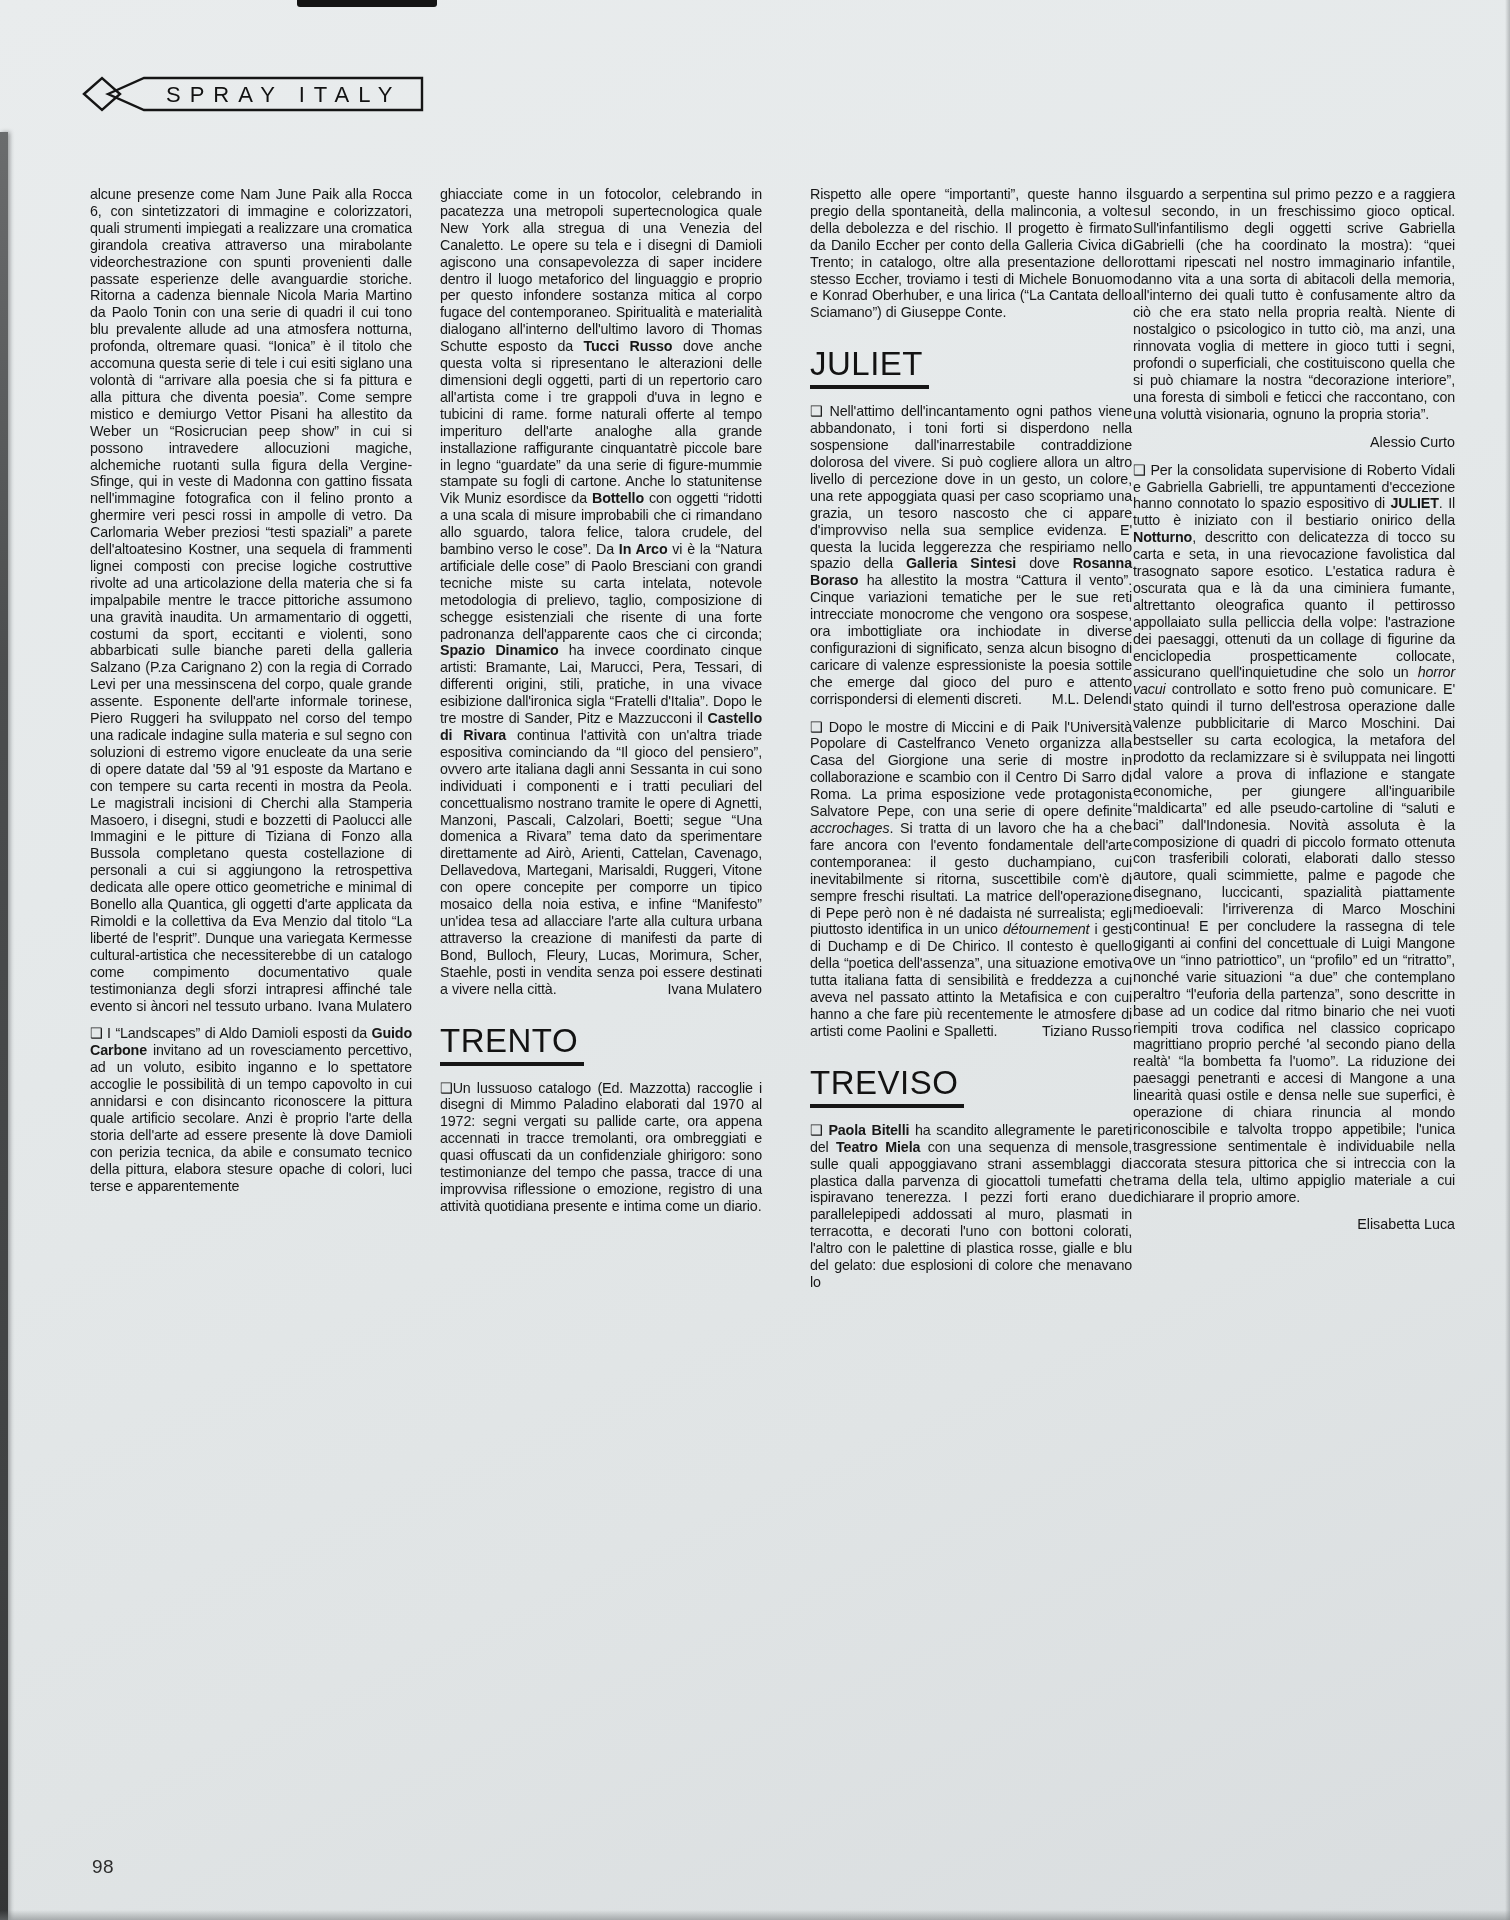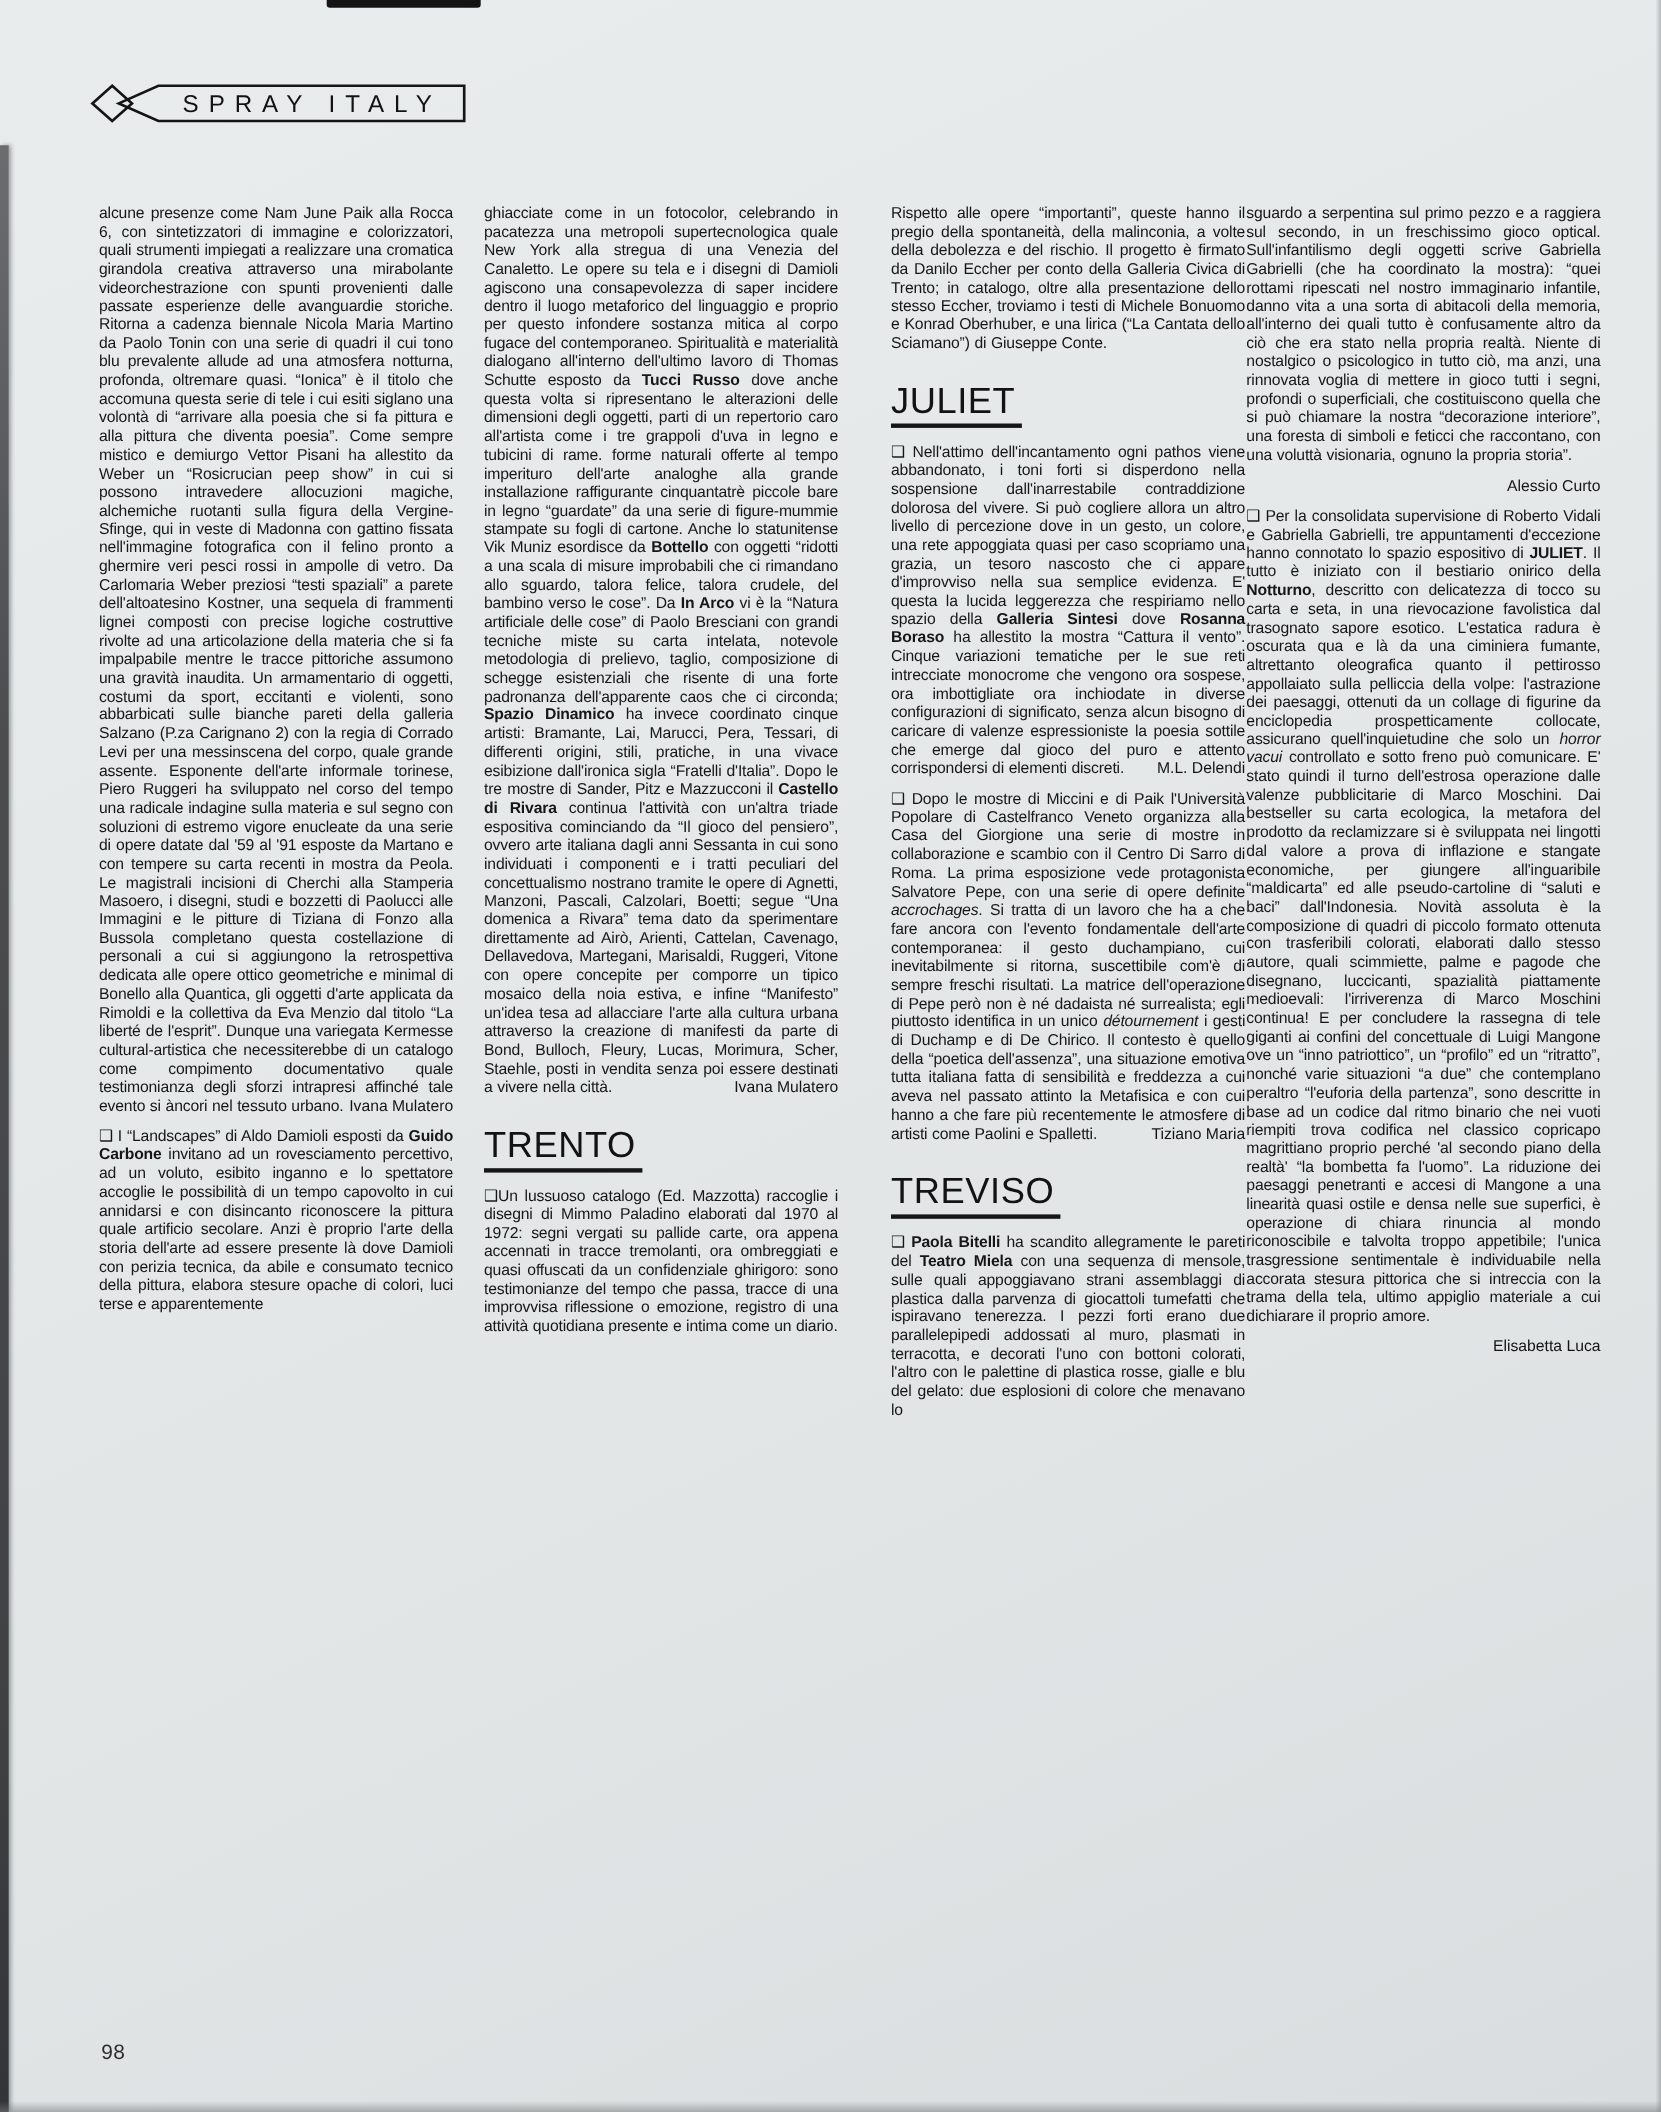--- a/index.html
+++ b/index.html
@@ -82,21 +82,21 @@
       <div class="sig pull">Ivana Mulatero</div>
       <div class="city-heading"><span>TRENTO</span></div>
       <div class="para">❑Un lussuoso catalogo (Ed. Mazzotta) raccoglie i disegni di Mimmo Paladino elaborati dal 1970 al 1972: segni vergati su pallide carte, ora appena accennati in tracce tremolanti, ora ombreggiati e quasi offuscati da un confidenziale ghirigoro: sono testimonianze del tempo che passa, tracce di una improvvisa riflessione o emozione, registro di una attività quotidiana presente e intima come un diario.</div>
     </div>
     <div class="column">
       <div class="para">Rispetto alle opere “importanti”, queste hanno il pregio della spontaneità, della malinconia, a volte della debolezza e del rischio. Il progetto è firmato da Danilo Eccher per conto della Galleria Civica di Trento; in catalogo, oltre alla presentazione dello stesso Eccher, troviamo i testi di Michele Bonuomo e Konrad Oberhuber, e una lirica (“La Cantata dello Sciamano”) di Giuseppe Conte.</div>
       <div class="city-heading"><span>JULIET</span></div>
       <div class="para">❑ Nell'attimo dell'incantamento ogni pathos viene abbandonato, i toni forti si disperdono nella sospensione dall'inarrestabile contraddizione dolorosa del vivere. Si può cogliere allora un altro livello di percezione dove in un gesto, un colore, una rete appoggiata quasi per caso scopriamo una grazia, un tesoro nascosto che ci appare d'improvviso nella sua semplice evidenza. E' questa la lucida leggerezza che respiriamo nello spazio della <b>Galleria Sintesi</b> dove <b>Rosanna Boraso</b> ha allestito la mostra “Cattura il vento”. Cinque variazioni tematiche per le sue reti intrecciate monocrome che vengono ora sospese, ora imbottigliate ora inchiodate in diverse configurazioni di significato, senza alcun bisogno di caricare di valenze espressioniste la poesia sottile che emerge dal gioco del puro e attento corrispondersi di elementi discreti.</div>
       <div class="sig pull">M.L. Delendi</div>
       <div class="para">❑ Dopo le mostre di Miccini e di Paik l'Università Popolare di Castelfranco Veneto organizza alla Casa del Giorgione una serie di mostre in collaborazione e scambio con il Centro Di Sarro di Roma. La prima esposizione vede protagonista Salvatore Pepe, con una serie di opere definite <i>accrochages</i>. Si tratta di un lavoro che ha a che fare ancora con l'evento fondamentale dell'arte contemporanea: il gesto duchampiano, cui inevitabilmente si ritorna, suscettibile com'è di sempre freschi risultati. La matrice dell'operazione di Pepe però non è né dadaista né surrealista; egli piuttosto identifica in un unico <i>détournement</i> i gesti di Duchamp e di De Chirico. Il contesto è quello della “poetica dell'assenza”, una situazione emotiva tutta italiana fatta di sensibilità e freddezza a cui aveva nel passato attinto la Metafisica e con cui hanno a che fare più recentemente le atmosfere di artisti come Paolini e Spalletti.</div>
-      <div class="sig pull">Tiziano Maria</div>
+      <div class="sig pull">Tiziano Russo</div>
       <div class="city-heading"><span>TREVISO</span></div>
       <div class="para">❑ <b>Paola Bitelli</b> ha scandito allegramente le pareti del <b>Teatro Miela</b> con una sequenza di mensole, sulle quali appoggiavano strani assemblaggi di plastica dalla parvenza di giocattoli tumefatti che ispiravano tenerezza. I pezzi forti erano due parallelepipedi addossati al muro, plasmati in terracotta, e decorati l'uno con bottoni colorati, l'altro con le palettine di plastica rosse, gialle e blu del gelato: due esplosioni di colore che menavano lo</div>
     </div>
     <div class="column">
       <div class="para">sguardo a serpentina sul primo pezzo e a raggiera sul secondo, in un freschissimo gioco optical. Sull'infantilismo degli oggetti scrive Gabriella Gabrielli (che ha coordinato la mostra): “quei rottami ripescati nel nostro immaginario infantile, danno vita a una sorta di abitacoli della memoria, all'interno dei quali tutto è confusamente altro da ciò che era stato nella propria realtà. Niente di nostalgico o psicologico in tutto ciò, ma anzi, una rinnovata voglia di mettere in gioco tutti i segni, profondi o superficiali, che costituiscono quella che si può chiamare la nostra “decorazione interiore”, una foresta di simboli e feticci che raccontano, con una voluttà visionaria, ognuno la propria storia”.</div>
       <div class="sig">Alessio Curto</div>
       <div class="para">❑ Per la consolidata supervisione di Roberto Vidali e Gabriella Gabrielli, tre appuntamenti d'eccezione hanno connotato lo spazio espositivo di <b>JULIET</b>. Il tutto è iniziato con il bestiario onirico della <b>Notturno</b>, descritto con delicatezza di tocco su carta e seta, in una rievocazione favolistica dal trasognato sapore esotico. L'estatica radura è oscurata qua e là da una ciminiera fumante, altrettanto oleografica quanto il pettirosso appollaiato sulla pelliccia della volpe: l'astrazione dei paesaggi, ottenuti da un collage di figurine da enciclopedia prospetticamente collocate, assicurano quell'inquietudine che solo un <i>horror vacui</i> controllato e sotto freno può comunicare. E' stato quindi il turno dell'estrosa operazione dalle valenze pubblicitarie di Marco Moschini. Dai bestseller su carta ecologica, la metafora del prodotto da reclamizzare si è sviluppata nei lingotti dal valore a prova di inflazione e stangate economiche, per giungere all'inguaribile “maldicarta” ed alle pseudo-cartoline di “saluti e baci” dall'Indonesia. Novità assoluta è la composizione di quadri di piccolo formato ottenuta con trasferibili colorati, elaborati dallo stesso autore, quali scimmiette, palme e pagode che disegnano, luccicanti, spazialità piattamente medioevali: l'irriverenza di Marco Moschini continua! E per concludere la rassegna di tele giganti ai confini del concettuale di Luigi Mangone ove un “inno patriottico”, un “profilo” ed un “ritratto”, nonché varie situazioni “a due” che contemplano peraltro “l'euforia della partenza”, sono descritte in base ad un codice dal ritmo binario che nei vuoti riempiti trova codifica nel classico copricapo magrittiano proprio perché 'al secondo piano della realtà' “la bombetta fa l'uomo”. La riduzione dei paesaggi penetranti e accesi di Mangone a una linearità quasi ostile e densa nelle sue superfici, è operazione di chiara rinuncia al mondo riconoscibile e talvolta troppo appetibile; l'unica trasgressione sentimentale è individuabile nella accorata stesura pittorica che si intreccia con la trama della tela, ultimo appiglio materiale a cui dichiarare il proprio amore.</div>
       <div class="sig">Elisabetta Luca</div>
     </div>
   </div>

